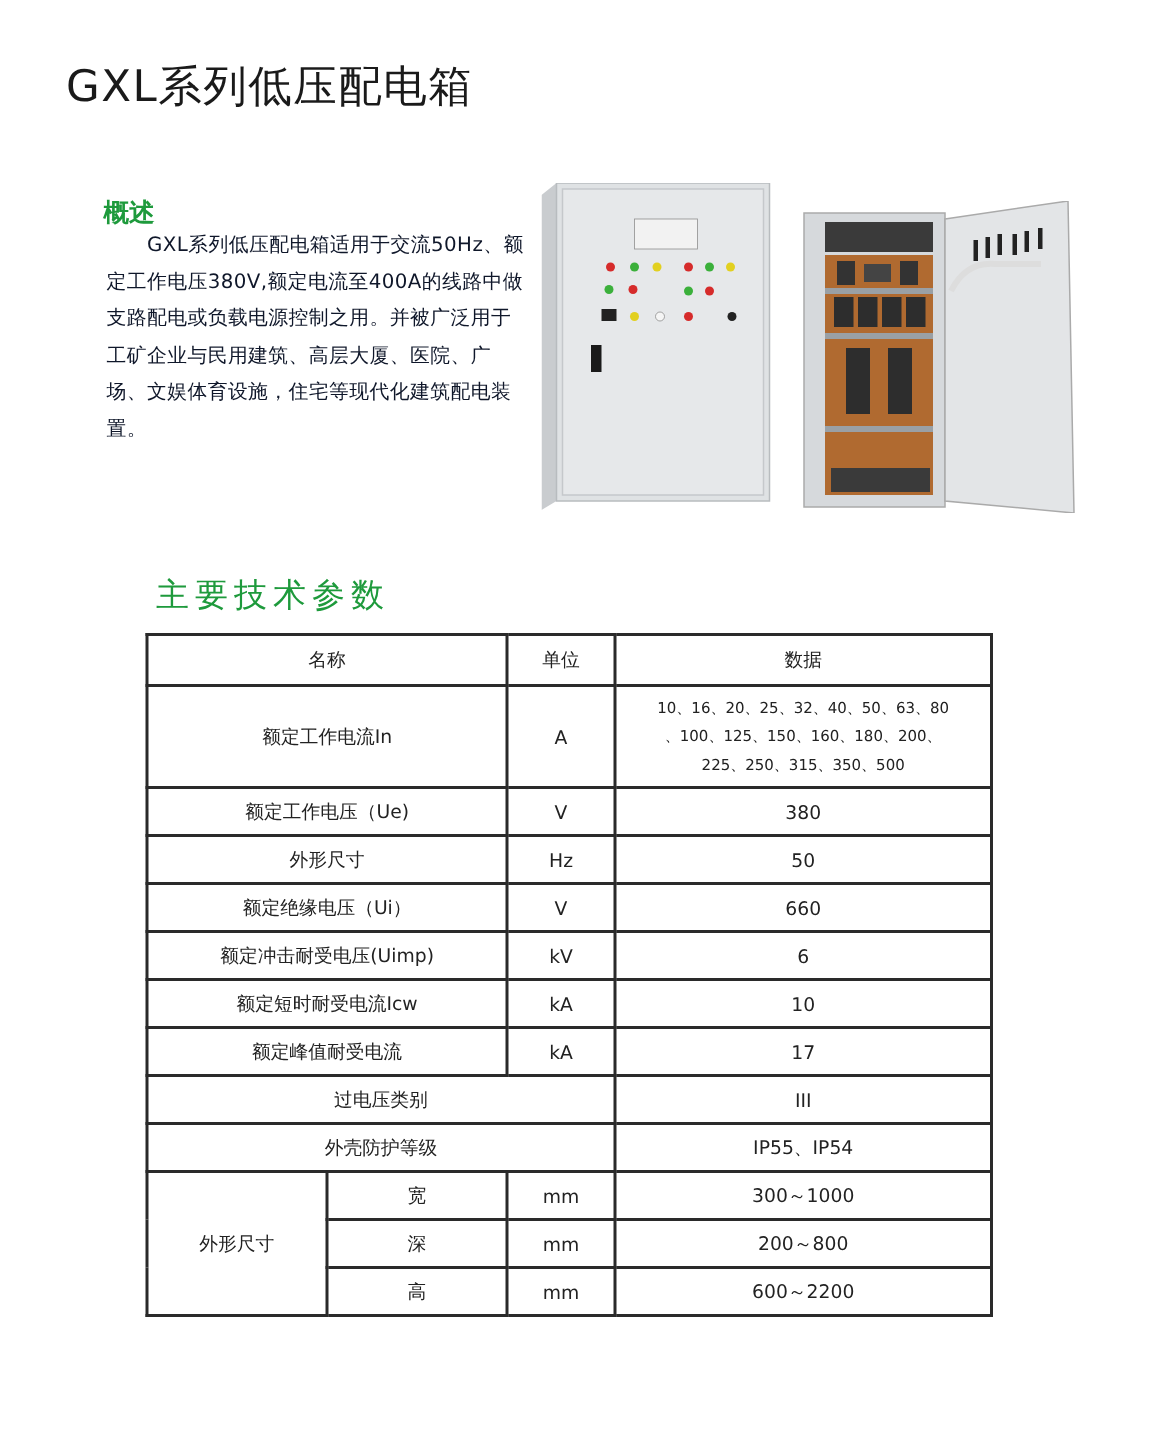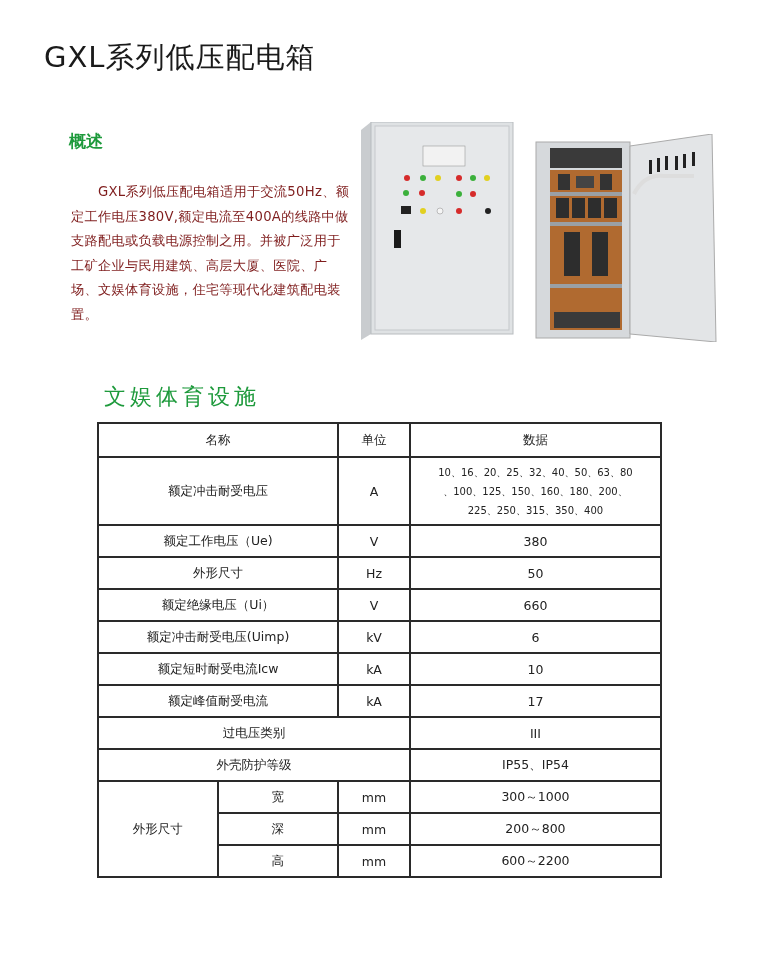--- a/index.html
+++ b/index.html
@@ -8,22 +8,22 @@
     font-family: "DejaVu Sans", "Liberation Sans", sans-serif; color:#222;
   }
   .title {
     position:absolute; left:44px; top:38px; font-size:29px; letter-spacing:1px;
     color:#1a1a1a; font-family:"DejaVu Sans", sans-serif; font-weight:normal;
   }
   .sec-overview {
     position:absolute; left:69px; top:130px; font-size:17px; color:#1e9a3c; font-weight:bold;
   }
   .overview-text {
-    position:absolute; left:71px; top:180px; width:282px; font-size:13.2px; line-height:24.5px;
-    color:#7f1d1d; text-indent:27px; letter-spacing:0.3px;
+    position:absolute; left:71px; top:152px; width:282px; font-size:13.2px; line-height:24.5px;
+    color:#0f172a; text-indent:27px; letter-spacing:0.3px;
   }
   .sec-params {
     position:absolute; left:104px; top:382px; font-size:22px; color:#1e9a3c; letter-spacing:4px;
   }
   table.spec {
     position:absolute; left:97px; top:422px; width:565px; border-collapse:collapse;
     font-size:12.5px; color:#222;
   }
   table.spec td {
     border:2px solid #2a2a2a; text-align:center; vertical-align:middle; padding:0; height:30px;
@@ -94,42 +94,42 @@
     <rect x="115" y="26" width="3" height="14"></rect>
       <rect x="123" y="24" width="3" height="14"></rect>
       <rect x="131" y="22" width="3" height="14"></rect>
     <rect x="141" y="22" width="3" height="14"></rect>
       <rect x="149" y="20" width="3" height="14"></rect>
       <rect x="158" y="18" width="3" height="14"></rect>
   </g>
   <path d="M100,60 Q110,40 130,42 L160,42" stroke="#ddd" stroke-width="4" fill="none"></path>
 </svg>
 
-<div class="sec-params">文娱体育设施</div>
+<div class="sec-params">主要技术参数</div>
 
 <table class="spec">
   <colgroup>
     <col style="width:120px">
       <col style="width:121px">
       <col style="width:72px">
       <col style="width:252px">
   </colgroup>
   <tbody>
       <tr class="hdr">
     <td colspan="2">名称</td>
     <td>单位</td>
     <td>数据</td>
   </tr>
   <tr class="tall">
-    <td colspan="2">额定冲击耐受电压</td>
+    <td colspan="2">额定工作电流In</td>
     <td>A</td>
     <td class="numlist">
       <div>10、16、20、25、32、40、50、63、80</div>
       <div>、100、125、150、160、180、200、</div>
-      <div>225、250、315、350、400</div>
+      <div>225、250、315、350、500</div>
     </td>
   </tr>
   <tr>
     <td colspan="2">额定工作电压（Ue)</td>
     <td>V</td>
     <td>380</td>
   </tr>
   <tr>
     <td colspan="2">外形尺寸</td>
     <td>Hz</td>

